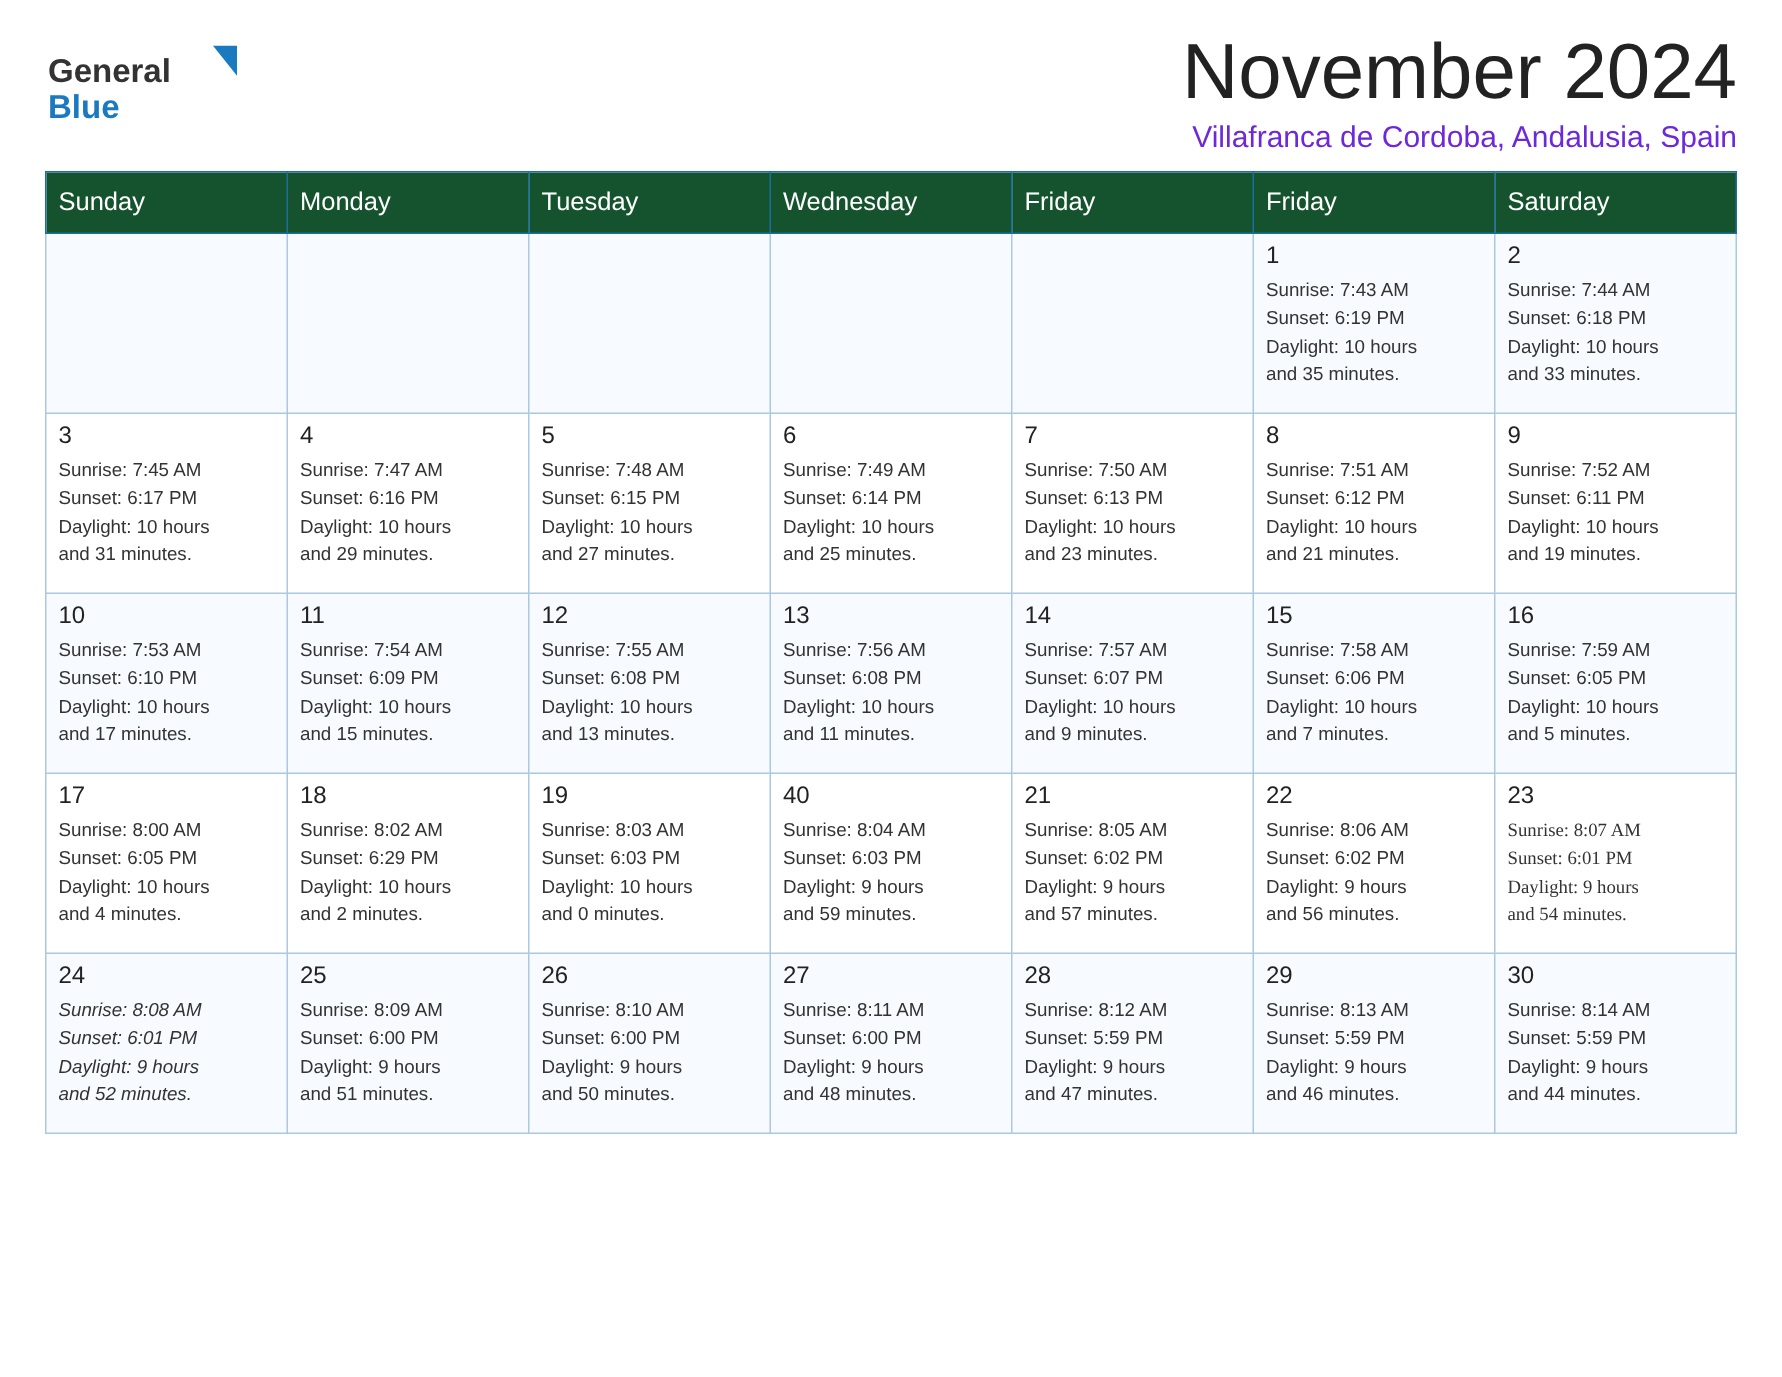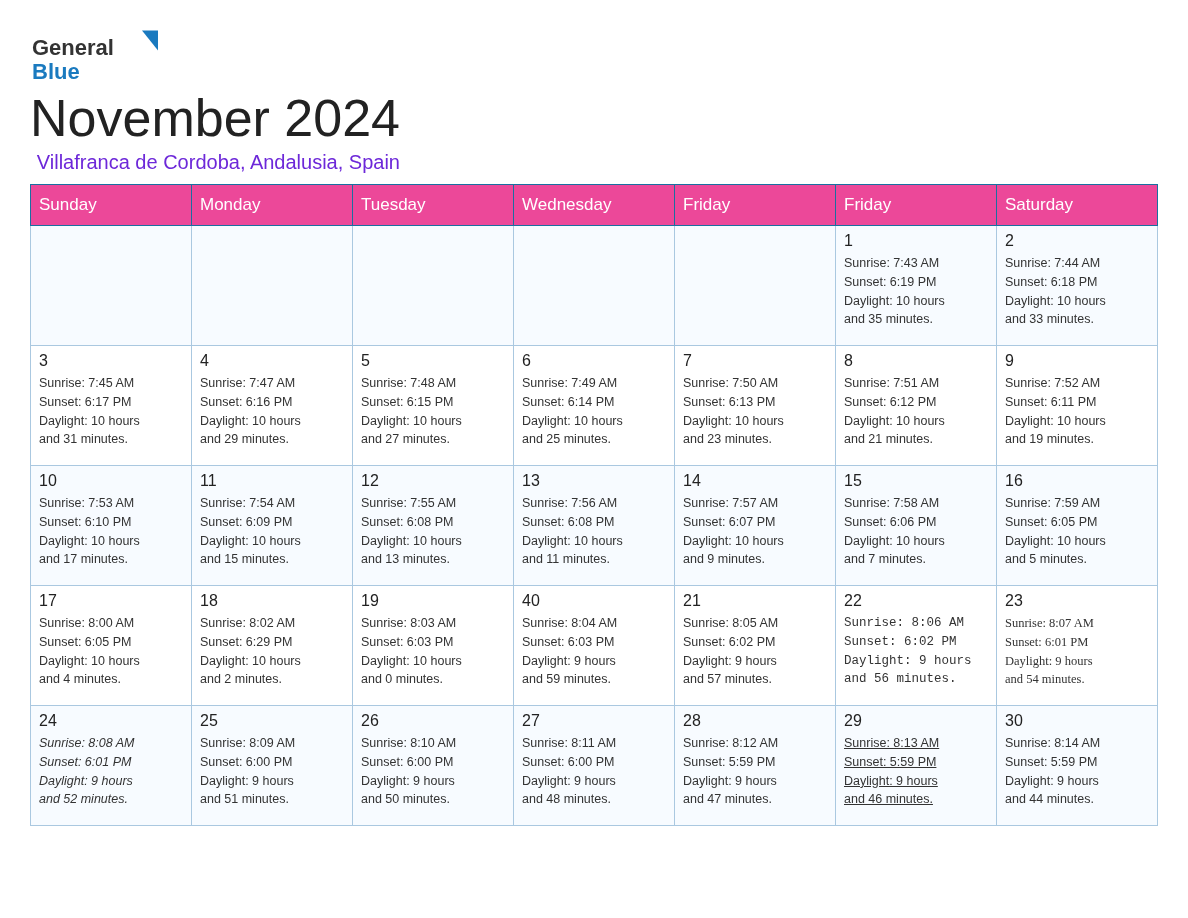--- a/index.html
+++ b/index.html
@@ -8,21 +8,20 @@
       background: #fff;
       padding: 20px 30px;
       width: 1188px;
       min-height: 918px;
     }
     .header {
       display: flex;
       justify-content: space-between;
       align-items: flex-start;
       margin-bottom: 10px;
-      flex-direction: column;
     }
     .logo {
       display: flex;
       flex-direction: column;
       align-items: flex-start;
     }
     .title-block {
       text-align: right;
     }
     .month-title {
@@ -35,21 +34,21 @@
       font-size: 20px;
       color: #6d28d9;
       margin-top: 4px;
     }
     .calendar {
       width: 100%;
       border-collapse: collapse;
       margin-top: 10px;
     }
     .calendar th {
-      background: #ec4899;
+      background: #14532d;
       color: #fff;
       font-size: 17px;
       font-weight: normal;
       padding: 10px 8px;
       text-align: left;
       border: 1px solid #1a6fa0;
     }
     .calendar td {
       border: 1px solid #aac8e0;
       vertical-align: top;
@@ -270,21 +269,21 @@
         </td>
         <td>
           <span class="day-num">21</span>
           <div class="day-info" style="white-space: pre-line;">Sunrise: 8:05 AM
 Sunset: 6:02 PM
 Daylight: 9 hours
 and 57 minutes.</div>
         </td>
         <td>
           <span class="day-num">22</span>
-          <div class="day-info" style="white-space: pre-line; font-family: Liberation Mono, monospace;">Sunrise: 8:06 AM
+          <div class="day-info" style="white-space: pre-line;">Sunrise: 8:06 AM
 Sunset: 6:02 PM
 Daylight: 9 hours
 and 56 minutes.</div>
         </td>
         <td>
           <span class="day-num">23</span>
           <div class="day-info" style="white-space: pre-line; font-family: Liberation Serif, serif;">Sunrise: 8:07 AM
 Sunset: 6:01 PM
 Daylight: 9 hours
 and 54 minutes.</div>
@@ -321,21 +320,21 @@
         </td>
         <td>
           <span class="day-num">28</span>
           <div class="day-info" style="white-space: pre-line;">Sunrise: 8:12 AM
 Sunset: 5:59 PM
 Daylight: 9 hours
 and 47 minutes.</div>
         </td>
         <td>
           <span class="day-num">29</span>
-          <div class="day-info" style="white-space: pre-line; text-decoration: underline;">Sunrise: 8:13 AM
+          <div class="day-info" style="white-space: pre-line;">Sunrise: 8:13 AM
 Sunset: 5:59 PM
 Daylight: 9 hours
 and 46 minutes.</div>
         </td>
         <td>
           <span class="day-num">30</span>
           <div class="day-info" style="white-space: pre-line;">Sunrise: 8:14 AM
 Sunset: 5:59 PM
 Daylight: 9 hours
 and 44 minutes.</div>

